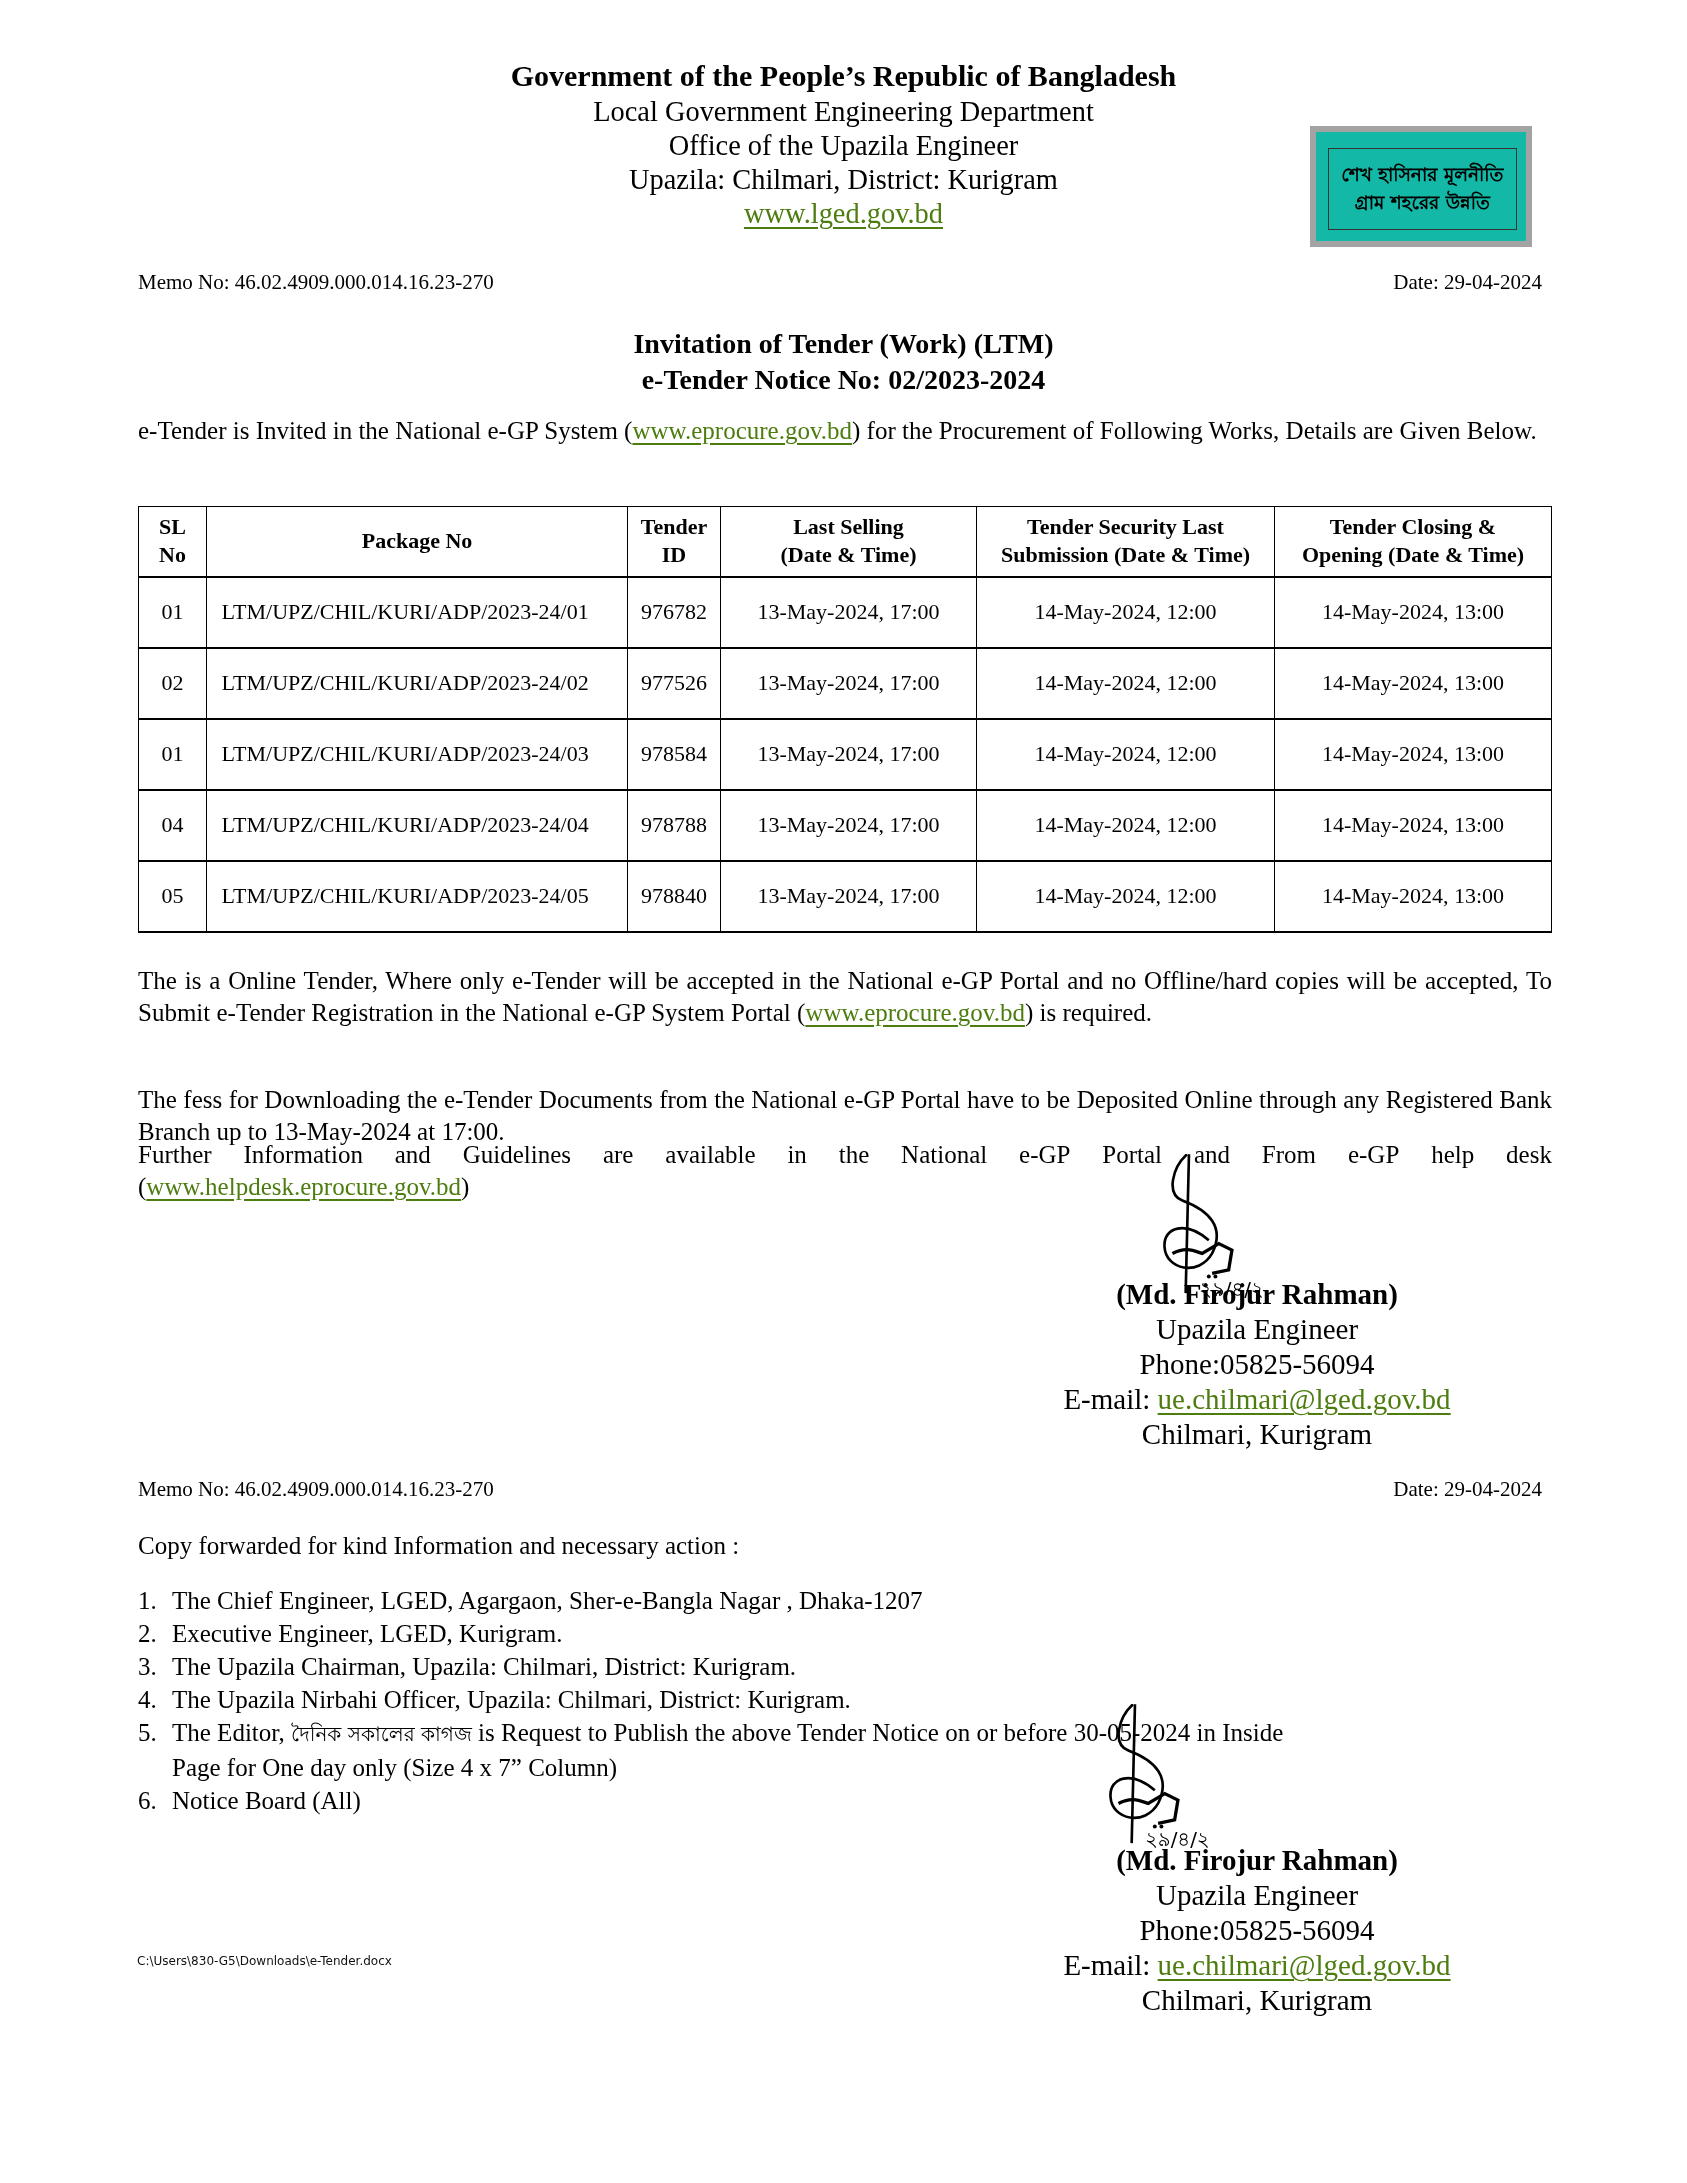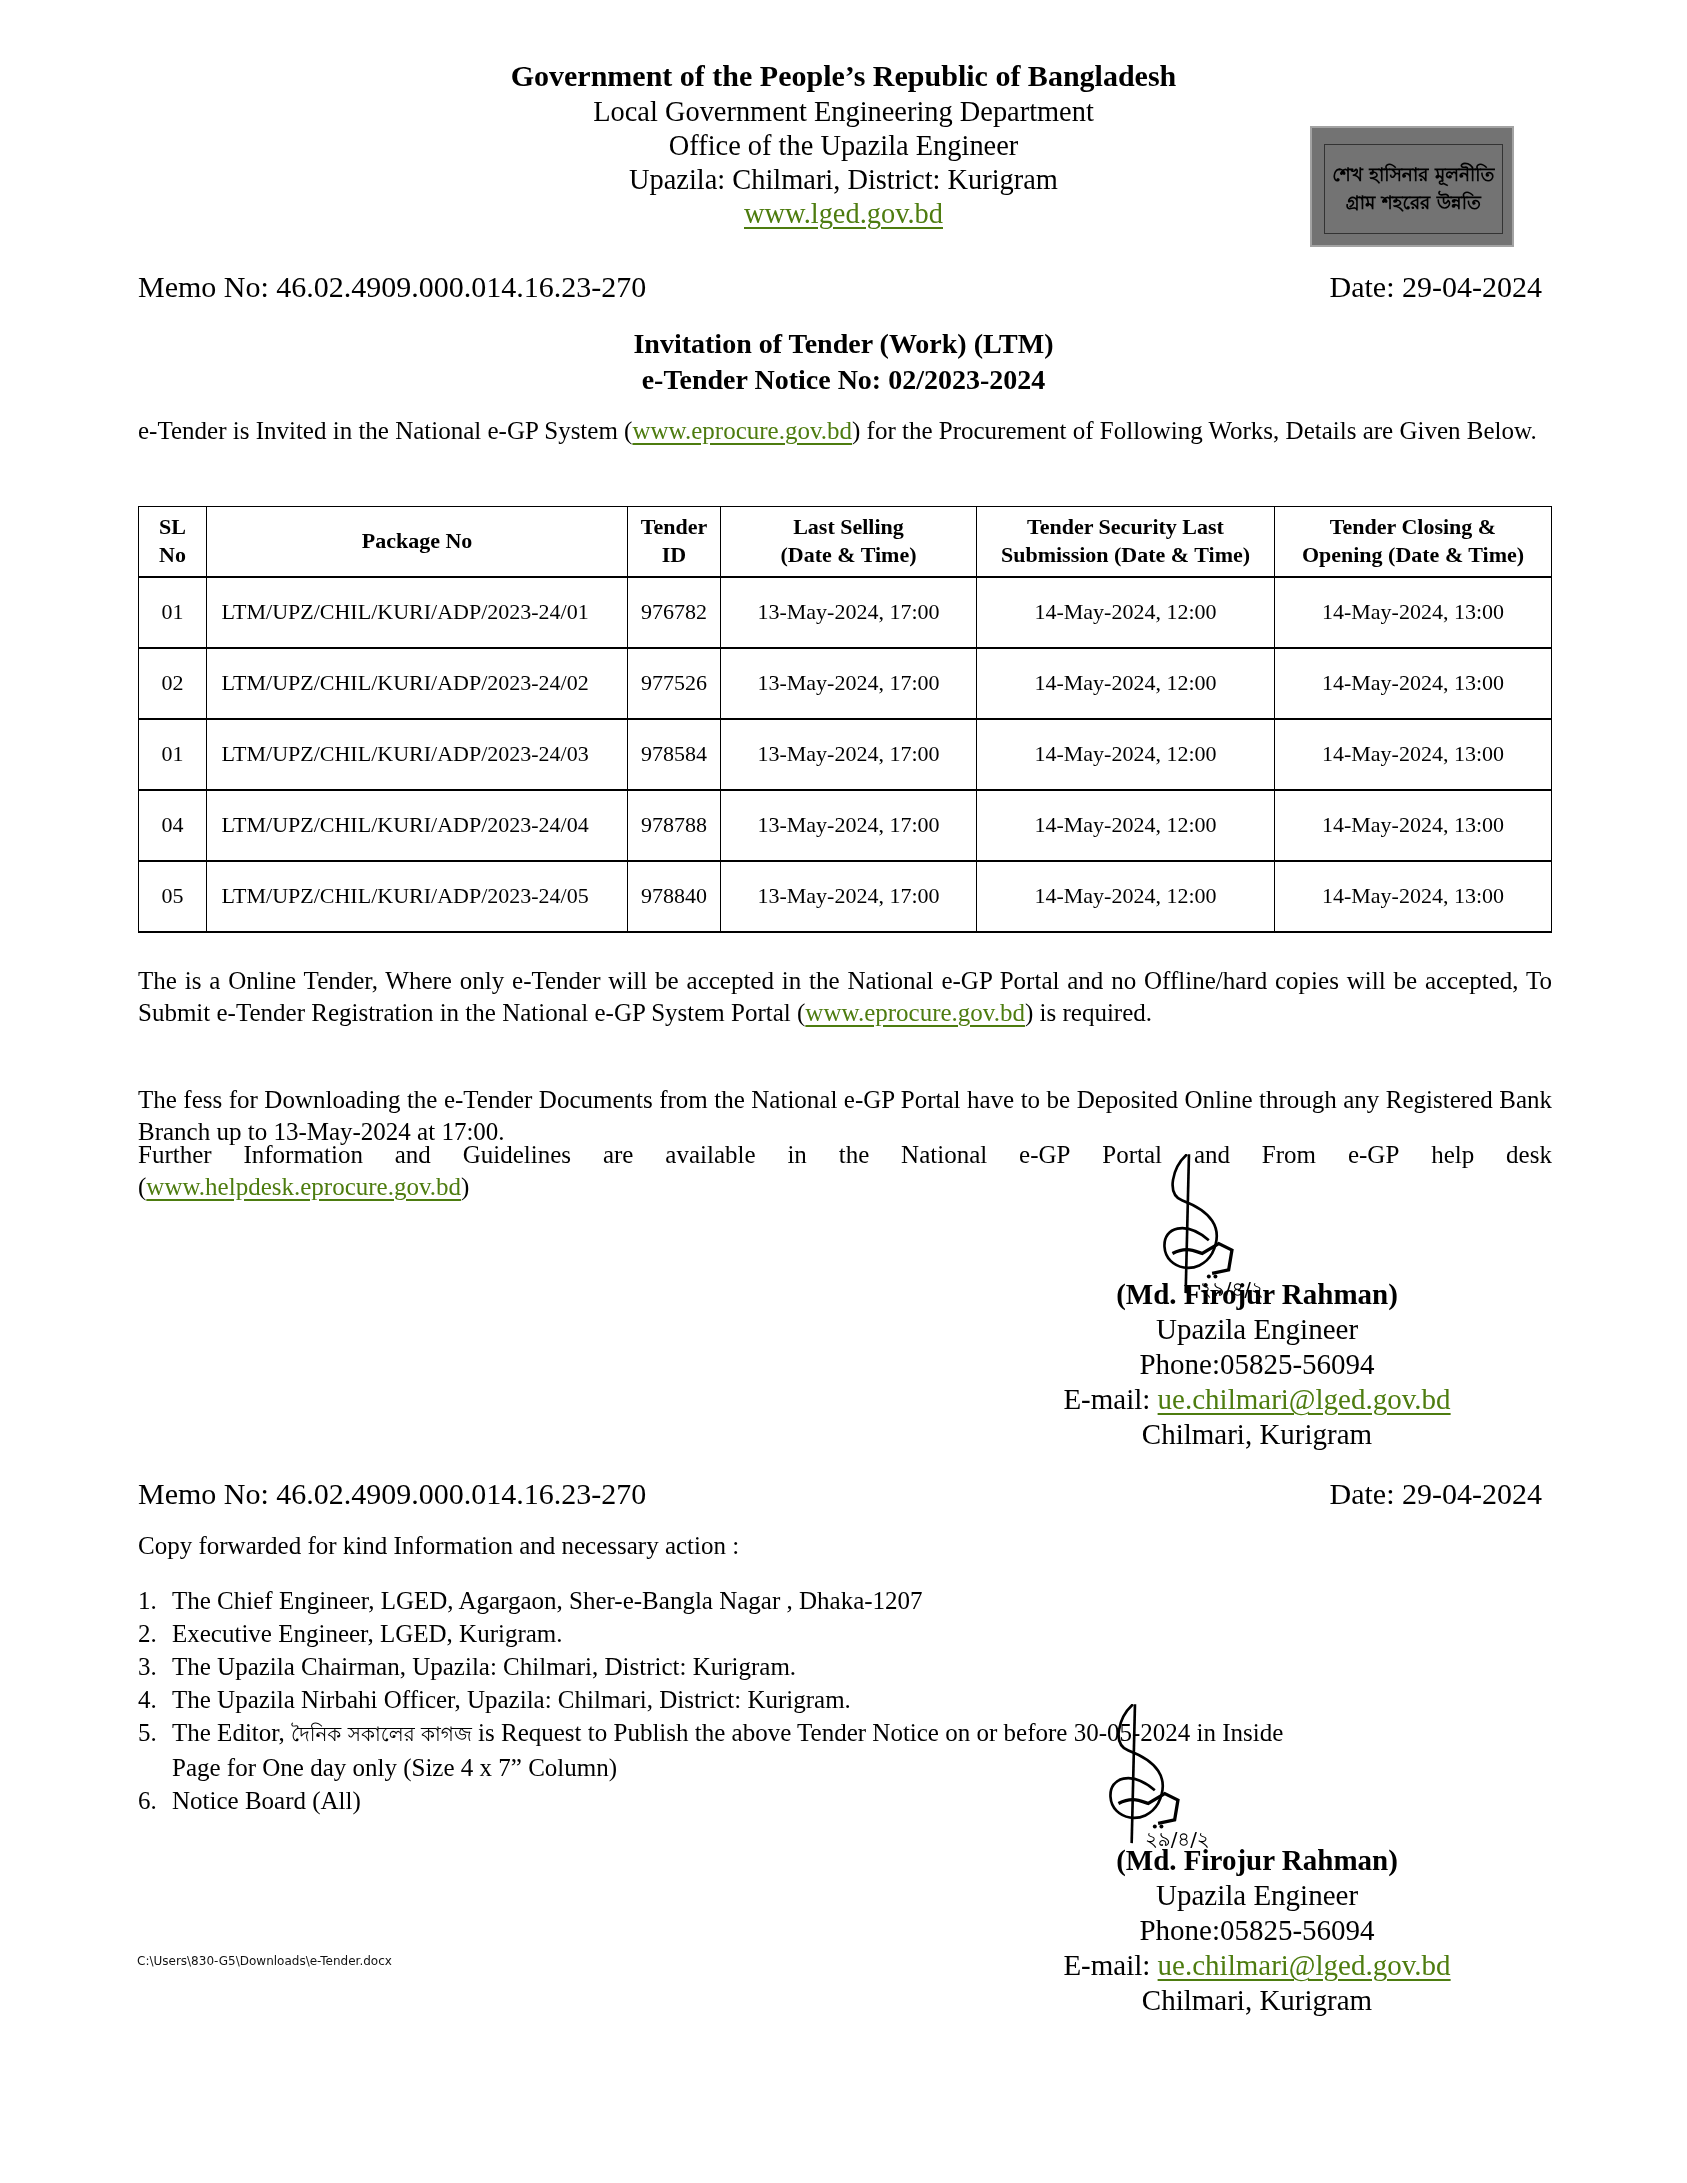--- a/index.html
+++ b/index.html
@@ -10,31 +10,31 @@
       color: #000000;
       overflow: hidden;
     }
     a, .link { color: #4d7c0f; text-decoration: underline; text-decoration-thickness: 2px; text-underline-offset: 4px; }
 
     .header { position: absolute; top: 57px; left: 0; width: 1687px; text-align: center; }
     .header .gov { font-size: 30px; font-weight: bold; line-height: 38px; }
     .header .line { font-size: 28.4px; line-height: 34px; }
 
     .slogan-box {
-      position: absolute; left: 1310px; top: 126px; width: 204px; height: 121px;
-      border: 2px solid #a3a3a3; background: #737373;
+      position: absolute; left: 1310px; top: 126px; width: 222px; height: 121px;
+      border: 6px solid #a3a3a3; background: #14b8a6;
     }
     .slogan-box .inner {
       position: absolute; left: 12px; top: 16px; right: 9.3px; bottom: 10.6px;
       border: 1.3px solid #333; display: flex; flex-direction: column;
       align-items: center; justify-content: center;
       font-family: "DejaVu Sans", sans-serif; font-size: 18.5px; line-height: 28px; font-weight: bold;
     }
 
-    .memo-row { position: absolute; left: 138px; width: 1404px; font-size: 30px; display: flex; justify-content: space-between; }
+    .memo-row { position: absolute; left: 138px; width: 1404px; font-size: 21px; display: flex; justify-content: space-between; }
     .memo-top { top: 270px; }
     .memo-bottom { top: 1477px; }
 
     .title-block { position: absolute; top: 326px; left: 0; width: 1687px; text-align: center; font-weight: bold; font-size: 28px; line-height: 36px; }
 
     .para { position: absolute; left: 138px; width: 1414px; font-size: 25px; line-height: 32px; text-align: justify; }
     .para-intro { top: 415px; }
     .para-online { top: 965px; }
     .para-fees { top: 1084px; }
     .para-further { top: 1139px; text-align-last: auto; }

